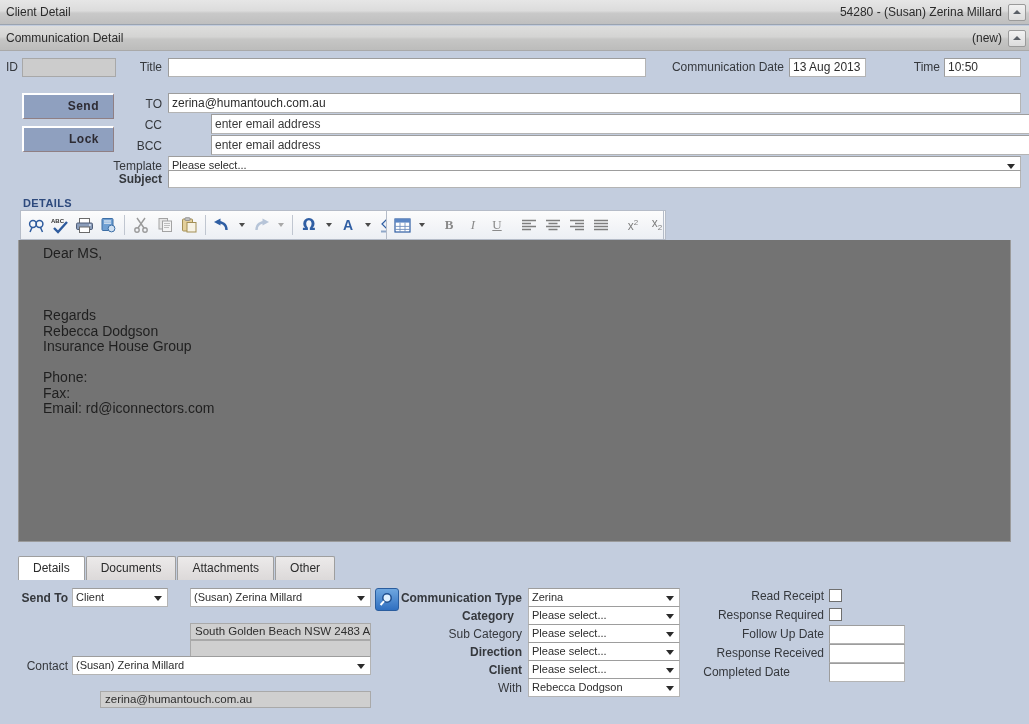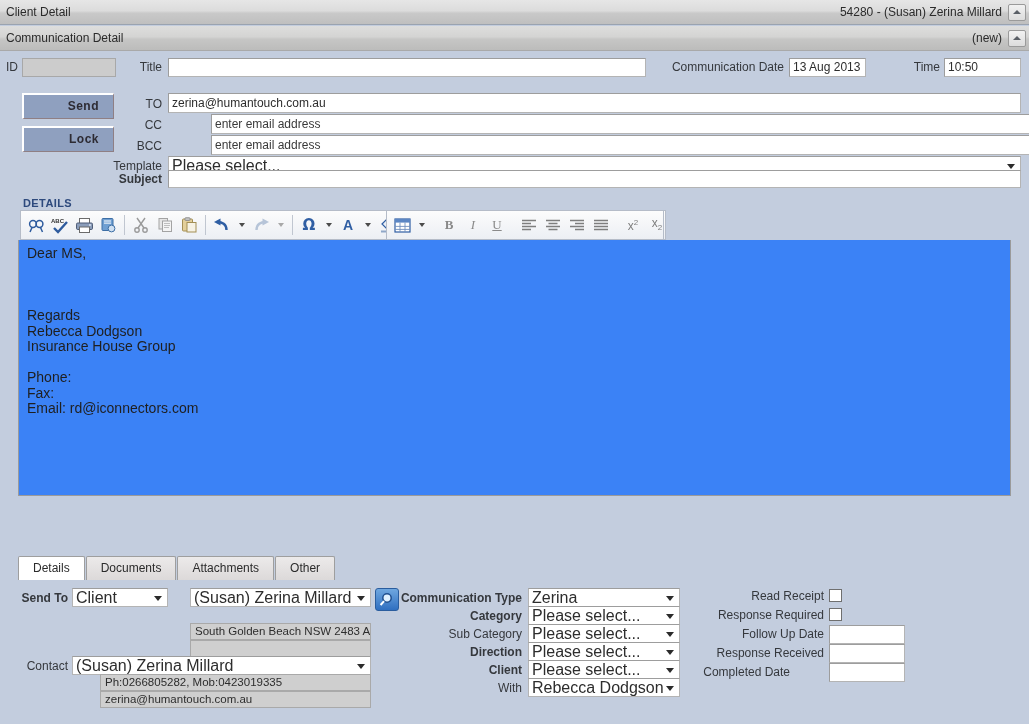--- a/index.html
+++ b/index.html
@@ -47,21 +47,21 @@
     padding: 0 3px; line-height: 17px; height: 19px;
     font-family: "Liberation Sans", sans-serif;
     overflow: hidden; white-space: nowrap;
   }
   .fld.ph { color: #3a3a3a; margin-left: 43px; }
   .fld.grey { background: #cccccc; border:1px solid #a8a8a8; }
 
   .sel {
     position: absolute; background: #fff;
     border: 1px solid #b4b4b4; border-top-color:#9d9d9d;
-    font-size: 16px; color: #2d2d2d;
+    font-size: 11px; color: #2d2d2d;
     height: 19px; line-height: 17px; padding: 0 16px 0 3px;
     white-space: nowrap; overflow: hidden;
   }
   .sel:after {
     content:""; position:absolute; right:5px; top:7px;
     width:0;height:0;border-left:4px solid transparent;border-right:4px solid transparent;border-top:5px solid #2b2b2b;
   }
 
   
   .btn3d {
@@ -93,23 +93,23 @@
   .tb-sep { width:1px; height:20px; background:#c0c6d0; margin:0 4px; }
   .tbtn {
     width: 22px; height: 22px; display:flex; align-items:center; justify-content:center;
     margin: 0 1px; border: 1px solid transparent; border-radius:2px;
   }
   .tbtn.sm { width: 13px; }
   .caret { width:0;height:0;border-left:3px solid transparent;border-right:3px solid transparent;border-top:4px solid #4b4b4b;}
   .caret.dim { border-top-color:#a8a8a8; }
 
   .body-area {
-    position: absolute; left: 0; top: 30px; width: 993px; height: 256px;
-    background: #3b82f6; border: 1px solid #9a9a9a; border-top: none;
-    padding: 6px 8px; font-size: 14px; color: #1f1f1f; line-height: 15.5px;
+    position: absolute; left: 0; top: 30px; width: 993px; height: 302px;
+    background: #737373; border: 1px solid #9a9a9a; border-top: none;
+    padding: 6px 24px; font-size: 14px; color: #1f1f1f; line-height: 15.5px;
     white-space: pre-wrap; font-family: "Liberation Sans", sans-serif;
   }
 
   
   .tabs { position:absolute; left:18px; top:556px; display:flex; }
   .tab {
     height: 24px; line-height: 23px; padding: 0 14px;
     border: 1px solid #9e9e9e; border-bottom: none;
     background: linear-gradient(to bottom,#eceaea,#dcd9d9);
     font-size: 12px; color:#2b2b2b; margin-right: 1px;
@@ -389,27 +389,26 @@
       <circle cx="8" cy="6" r="4.2" fill="#dff0ff" stroke="#1f4f8f" stroke-width="1.5"></circle>
       <path d="M5 9.2 L1.6 13" stroke="#fff" stroke-width="2" fill="none"></path>
     </svg>
   </div>
 
   <div class="inforow" style="left:190px; top:623px; width:181px;">South Golden Beach NSW 2483 AUSTR</div>
   <div class="inforow" style="left:190px; top:640px; width:181px;"></div>
 
   <div class="lbl" style="left:14px; top:659px; width:54px;">Contact</div>
   <div class="sel" style="left:72px; top:656px; width:299px;">(Susan) Zerina Millard</div>
-  <div class="inforow" style="left:100px; top:674px; width:271px;">Ph:0266805282, Mob:0423019335</div>
   <div class="inforow" style="left:100px; top:691px; width:271px;">zerina@humantouch.com.au</div>
 
   <div class="lbl bold" style="left:400px; top:591px; width:122px;">Communication Type</div>
   <div class="sel" style="left:528px; top:588px; width:152px;">Zerina</div>
 
-  <div class="lbl bold" style="left:400px; top:609px; width:122px;">Category</div>
+  <div class="lbl bold" style="left:392px; top:609px; width:122px;">Category</div>
   <div class="sel" style="left:528px; top:606px; width:152px;">Please select...</div>
 
   <div class="lbl" style="left:400px; top:627px; width:122px;">Sub Category</div>
   <div class="sel" style="left:528px; top:624px; width:152px;">Please select...</div>
 
   <div class="lbl bold" style="left:400px; top:645px; width:122px;">Direction</div>
   <div class="sel" style="left:528px; top:642px; width:152px;">Please select...</div>
 
   <div class="lbl bold" style="left:400px; top:663px; width:122px;">Client</div>
   <div class="sel" style="left:528px; top:660px; width:152px;">Please select...</div>

